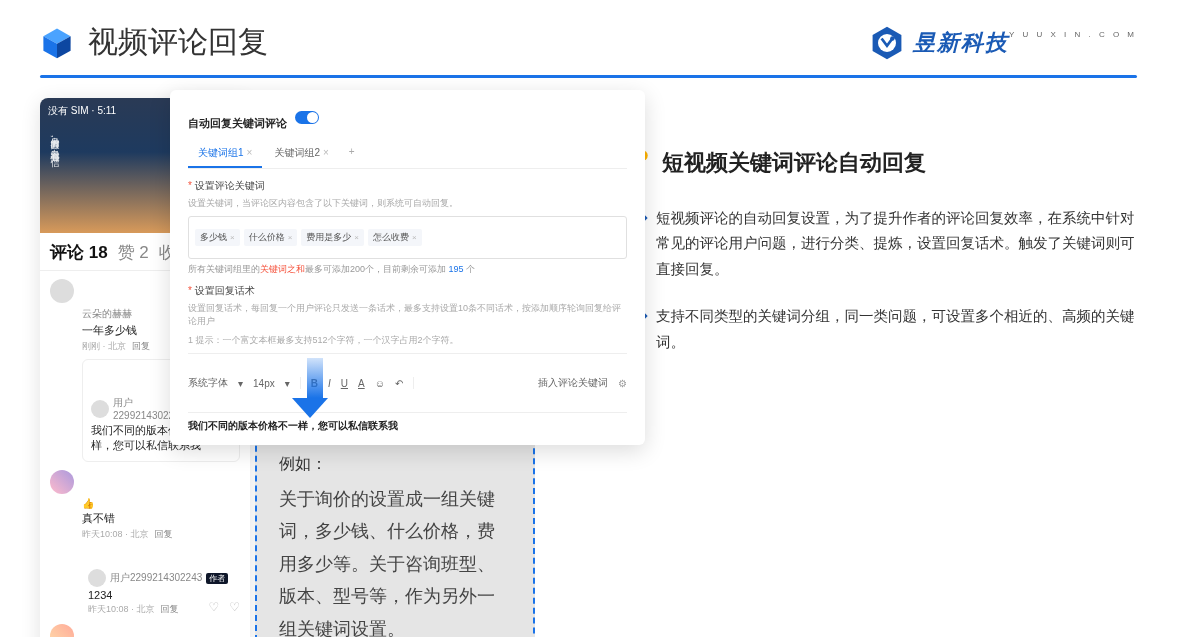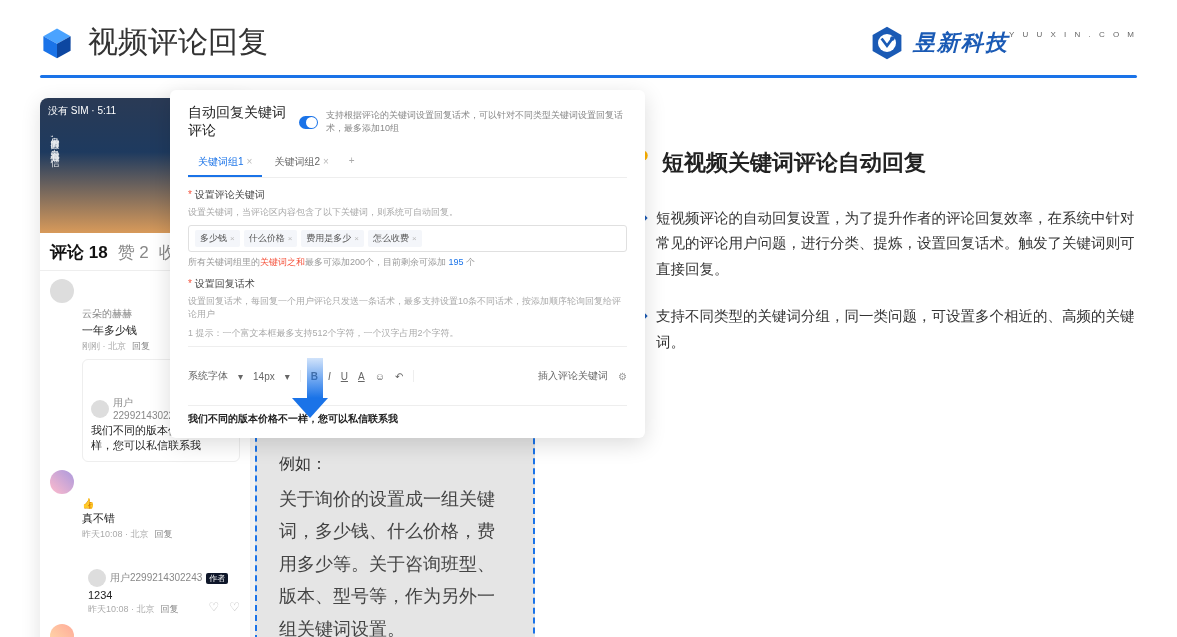--- a/index.html
+++ b/index.html
@@ -39,33 +39,33 @@
 .c-reply-box { margin-top: 6px; border: 1px solid #eee; border-radius: 6px; padding: 8px; }
 .c-reply-box .c-name { color: #888; }
 .c-love { position: absolute; right: 0; bottom: 2px; display: flex; gap: 10px; color: #bbb; font-size: 12px; }
 .badge-author { background: #0f172a; color: #fff; font-size: 8px; padding: 0 3px; border-radius: 2px; }
 .phone-input { display: flex; align-items: center; padding: 8px 10px; border-top: 1px solid #eee; gap: 8px; }
 .phone-input .field { flex: 1; background: #f5f5f5; border-radius: 14px; padding: 5px 10px; font-size: 10px; color: #aaa; }
 .phone-input .icons span { color: #888; margin-left: 6px; font-size: 13px; }
 
 .settings-panel { position: absolute; left: 130px; top: -8px; width: 475px; background: #fff; border-radius: 6px; box-shadow: 0 6px 22px rgba(0,0,0,.14); padding: 14px 18px 12px; font-size: 10px; z-index: 3; }
 .sp-row { display: flex; align-items: center; gap: 8px; margin-bottom: 10px; }
-.sp-label { font-weight: 400; color: #222; font-size: 14px; }
+.sp-label { font-weight: 700; color: #222; font-size: 11px; margin-top: 12px; }
 .toggle { width: 24px; height: 13px; background: #1a73e8; border-radius: 8px; position: relative; }
 .toggle:after { content:''; position:absolute; right:1px; top:1px; width:11px; height:11px; background:#fff; border-radius:50%; }
 .sp-desc { color: #888; font-size: 9px; }
 .sp-tabs { display: flex; gap: 2px; border-bottom: 1px solid #eee; margin: 6px 0 10px; }
 .sp-tab { padding: 5px 10px 6px; font-size: 10px; color: #666; cursor: pointer; }
 .sp-tab.active { color: #1a73e8; border-bottom: 2px solid #1a73e8; }
 .sp-tab .x { color:#bbb; margin-left:3px; }
 .sp-add { padding: 5px 8px; color: #aaa; }
 .sp-section-title { font-size: 10px; color: #444; margin-bottom: 4px; }
 .sp-section-title:before { content:'* '; color:#f5533d; }
 .sp-hint { color: #aaa; font-size: 9px; margin-bottom: 6px; }
-.kw-box { border: 1px solid #e0e0e0; border-radius: 3px; padding: 4px 6px; display: flex; flex-wrap: wrap; gap: 4px; margin-bottom: 4px; }
+.kw-box { border: 1px solid #e0e0e0; border-radius: 3px; padding: 12px 6px; display: flex; flex-wrap: wrap; gap: 4px; margin-bottom: 4px; }
 .kw-tag { background: #f4f6fa; border-radius: 2px; padding: 2px 5px; font-size: 9px; color: #555; display: flex; align-items: center; gap: 3px; }
 .kw-tag .x { color:#bbb; font-size:8px; }
 .kw-countline { font-size: 9px; color: #999; margin-bottom: 8px; }
 .kw-countline em { color:#f5533d; font-style:normal; }
 .kw-countline b { color:#1a73e8; font-weight:normal; }
 .toolbar { display: flex; align-items: center; gap: 10px; border-top: 1px solid #eee; border-bottom: 1px solid #eee; padding: 22px 0; font-size: 10px; color: #666; margin-bottom: 6px; }
 .toolbar .sep { width:1px; height:12px; background:#eee; }
 .toolbar .insert { margin-left: auto; color: #666; }
 .toolbar .gear { color: #999; }
 .preview-text { font-size: 10px; color: #222; font-weight: 600; }
@@ -189,21 +189,20 @@
         <div class="phone-input">
           <div class="field">善语结善缘，恶言伤人心</div>
           <div class="icons"><span>☺</span><span>@</span><span>☺</span></div>
         </div>
       </div>
 
       <div class="settings-panel">
         <div class="sp-row">
           <span class="sp-label">自动回复关键词评论</span>
           <span class="toggle"></span>
-          <span class="sp-desc">支持根据评论的关键词设置回复话术，可以针对不同类型关键词设置回复话术，最多添加10组</span>
         </div>
         <div class="sp-tabs">
           <span class="sp-tab active"><span>关键词组1</span><span class="x">×</span></span>
           <span class="sp-tab"><span>关键词组2</span><span class="x">×</span></span>
           <span class="sp-add">+</span>
         </div>
         <div class="sp-section-title">设置评论关键词</div>
         <div class="sp-hint">设置关键词，当评论区内容包含了以下关键词，则系统可自动回复。</div>
         <div class="kw-box">
           <span class="kw-tag">

